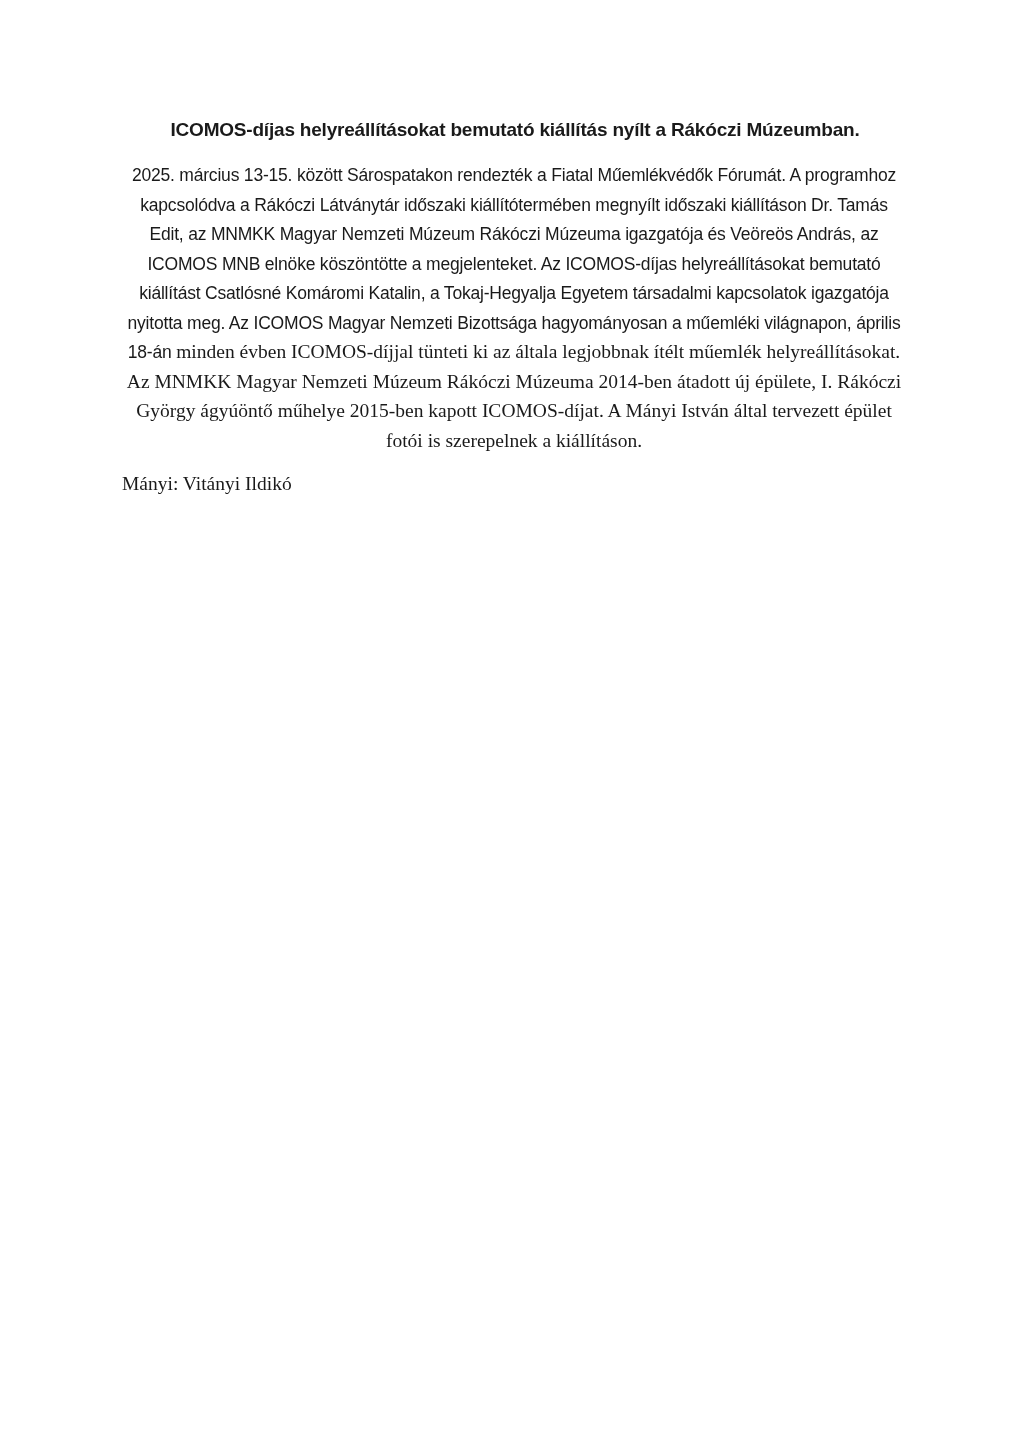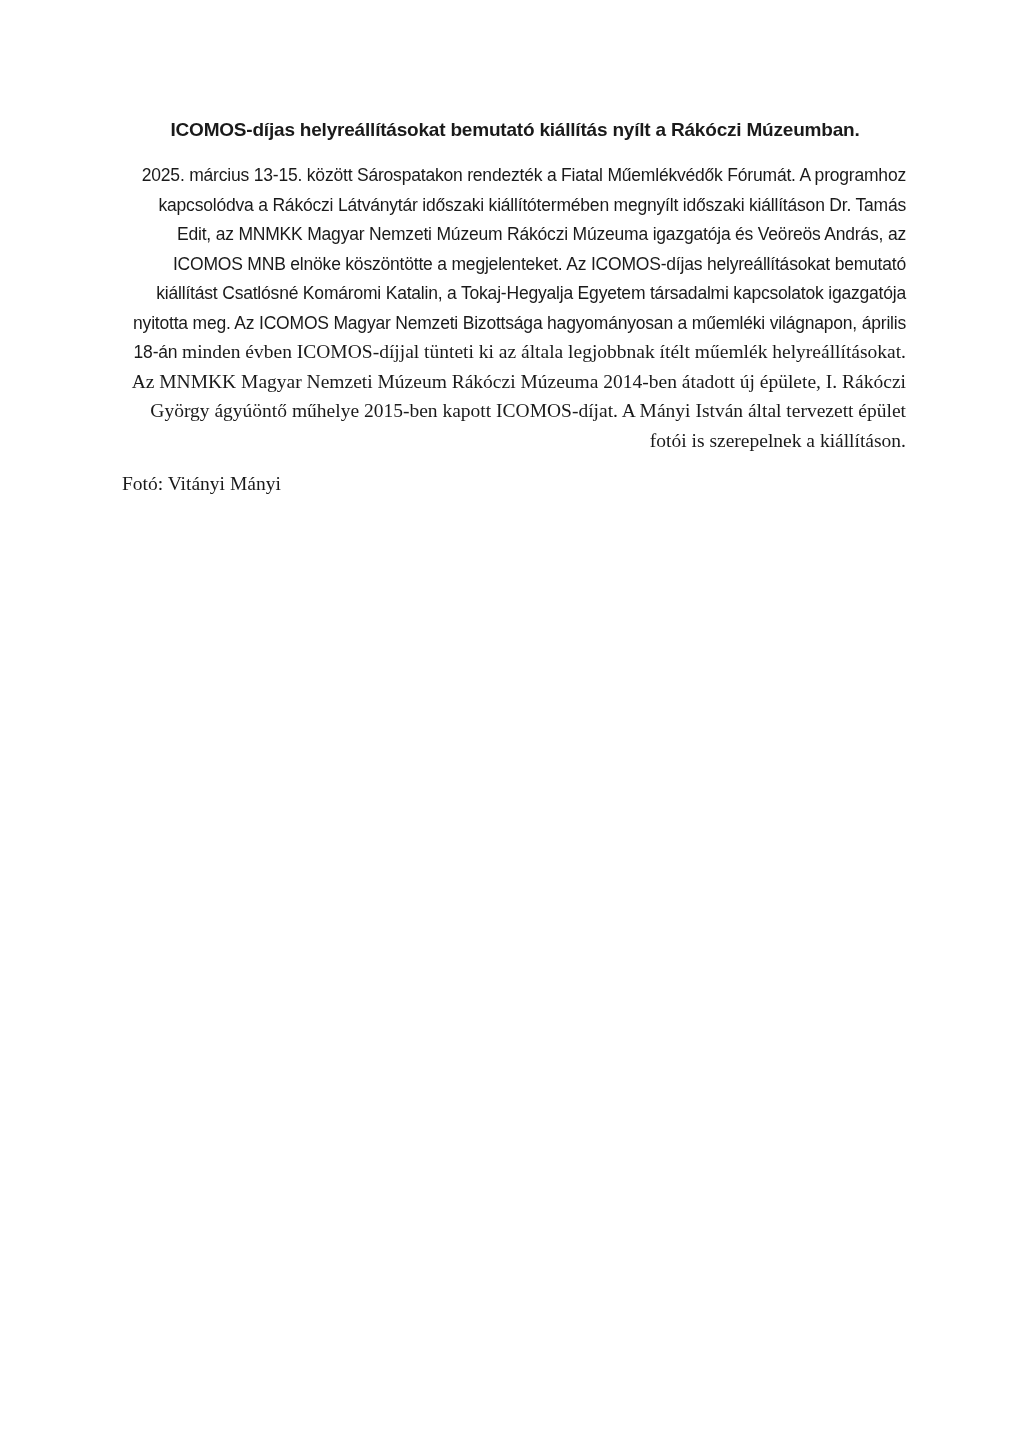--- a/index.html
+++ b/index.html
@@ -24,21 +24,21 @@
     line-height: 23px;
     letter-spacing: -0.2px;
     text-align: center;
     color: #1a1a1a;
     margin: 0 0 20px 0;
   }
   .body-para {
     width: 784px;
     margin: 0 0 14px 0;
     line-height: 28.5px;
-    text-align: right;
+    text-align: center;
     color: #1a1a1a;
   }
   .seg-sans {
     font-family: "Liberation Sans", sans-serif;
     font-size: 17.5px;
     letter-spacing: -0.2px;
   }
   .seg-serif {
     font-family: "Liberation Serif", serif;
     font-size: 19.5px;
@@ -54,15 +54,15 @@
 </head>
 <body>
 
 <div class="page">
 
   <h1 class="doc-title">ICOMOS-díjas helyreállításokat bemutató kiállítás nyílt a Rákóczi Múzeumban.</h1>
 
   <p class="body-para"><span class="seg-sans">2025. március 13-15. között Sárospatakon rendezték a Fiatal Műemlékvédők Fórumát. A programhoz kapcsolódva a Rákóczi Látványtár időszaki kiállítótermében megnyílt időszaki kiállításon Dr. Tamás Edit, az MNMKK Magyar Nemzeti Múzeum Rákóczi Múzeuma igazgatója és Veöreös András, az ICOMOS MNB elnöke köszöntötte a megjelenteket. Az ICOMOS-díjas helyreállításokat bemutató kiállítást Csatlósné Komáromi Katalin, a Tokaj-Hegyalja Egyetem társadalmi kapcsolatok igazgatója nyitotta meg. Az ICOMOS Magyar Nemzeti Bizottsága hagyományosan a műemléki világnapon, április 18-án </span><span class="seg-serif">minden évben ICOMOS-díjjal tünteti ki az általa legjobbnak ítélt műemlék helyreállításokat. Az MNMKK Magyar Nemzeti Múzeum Rákóczi Múzeuma 2014-ben átadott új épülete, I. Rákóczi György ágyúöntő műhelye 2015-ben kapott ICOMOS-díjat. A Mányi István által tervezett épület fotói is szerepelnek a kiállításon.</span></p>
 
 
-  <p class="sig-line">Fotó: Vitányi Mányi</p>
+  <p class="sig-line">Mányi: Vitányi Ildikó</p>
 
 </div>
 
 </body></html>

